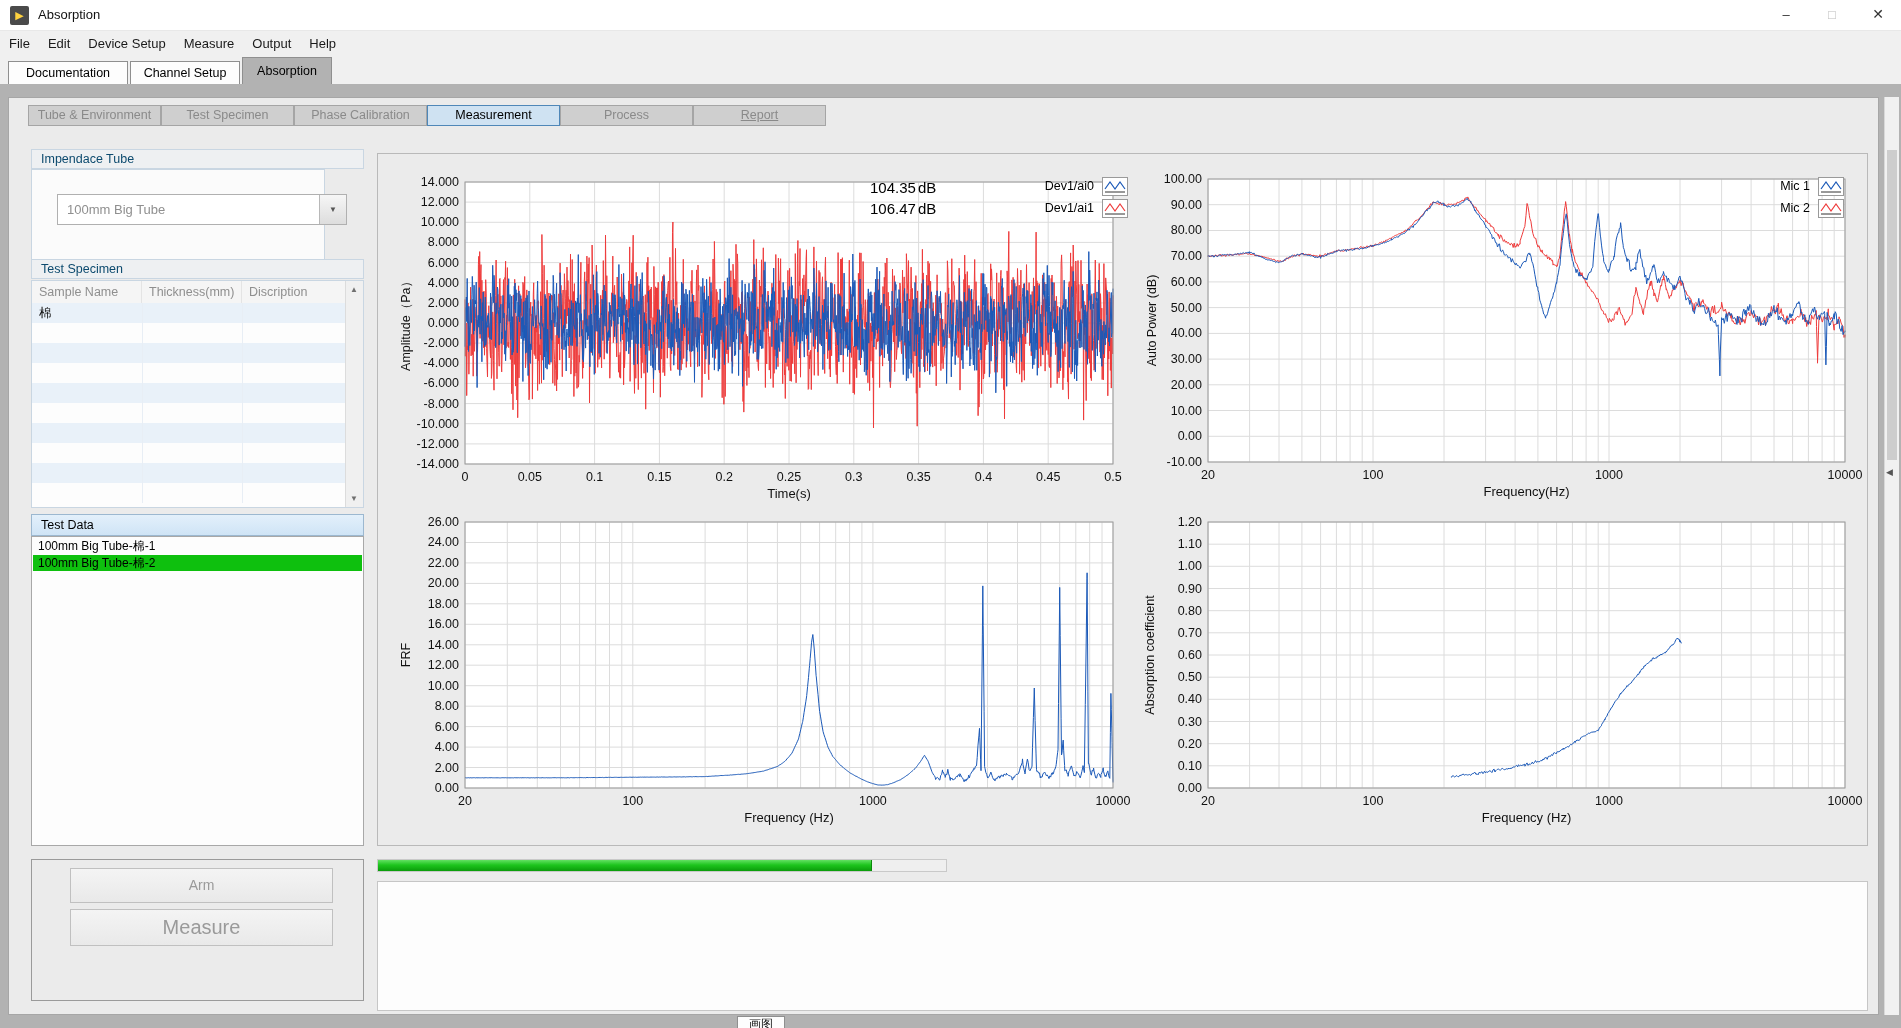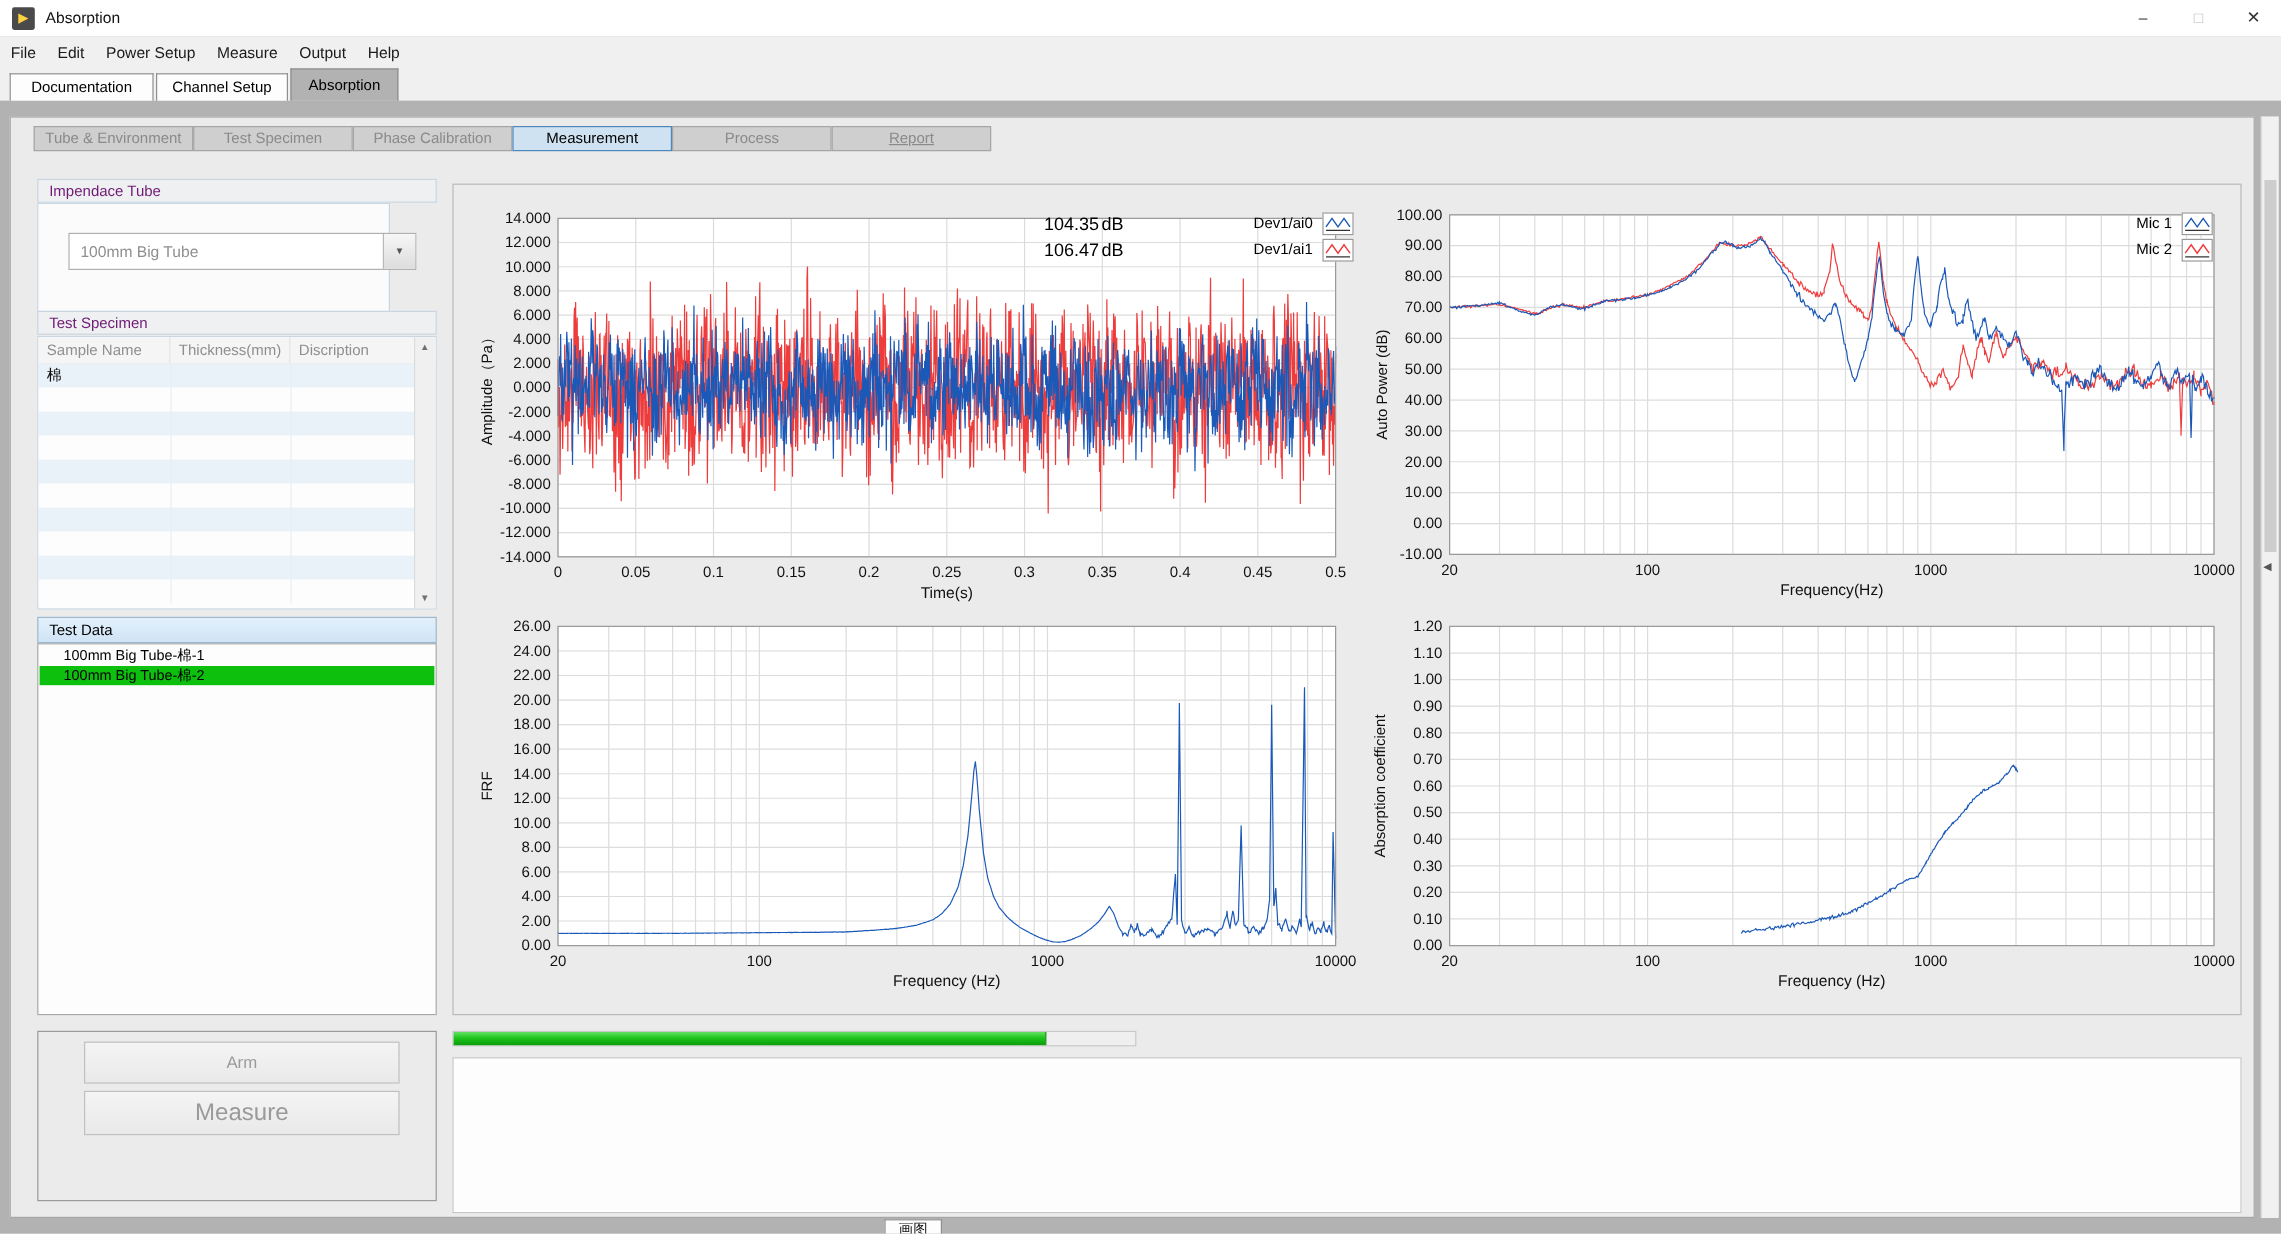--- a/index.html
+++ b/index.html
@@ -25,39 +25,39 @@
   .tab.active{background:#b2b2b2;border-color:#8f8f8f;top:1px;height:26px;line-height:26px;}
   #grayband{left:0;top:84px;width:1901px;height:13px;background:#b2b2b2;}
   
   #content{left:8px;top:97px;width:1871px;height:918px;background:#ebebeb;border:1px solid #a6a6a6;box-sizing:border-box;}
   
   .subtab{position:absolute;top:7px;height:21px;width:133px;background:#cfcfcf;border:1px solid #a5a5a5;
           box-sizing:border-box;font-size:12.5px;color:#8a8a8a;text-align:center;line-height:19px;}
   .subtab.active{background:#cfe2f2;border:1px solid #4f87b8;color:#000;}
   
   .sec-header{background:#eef0f2;border:1px solid #c9d6e2;box-sizing:border-box;font-size:12.5px;
-              color:#701a75;padding-left:9px;line-height:19px;}
+              color:#0c4a6e;padding-left:9px;line-height:19px;}
   #tube-box{left:22px;top:71px;width:294px;height:110px;background:#fbfbfb;border:1px solid #c9d6e2;box-sizing:border-box;}
   #tube-dd{left:47px;top:95px;width:290px;height:31px;background:#fff;border:1px solid #b0b0b0;box-sizing:border-box;}
   #tube-dd-label{left:9px;top:7px;font-size:13px;color:#8f8f8f;}
   #tube-dd-btn{right:0;top:0;width:26px;height:29px;background:linear-gradient(#f6f6f6,#dddddd);
                border-left:1px solid #b8b8b8;text-align:center;line-height:29px;font-size:8px;color:#555;}
   
   #spec-table{left:22px;top:182px;width:333px;height:228px;background:#fdfdfd;border:1px solid #c9d6e2;box-sizing:border-box;overflow:hidden;}
   .th-row{position:absolute;left:0;top:0;width:100%;height:22px;background:#f5f5f5;border-bottom:1px solid #e0e0e0;}
   .th{position:absolute;top:0;height:22px;font-size:12.5px;color:#8f8f8f;line-height:22px;padding-left:7px;box-sizing:border-box;border-right:1px solid #e4e4e4;}
   .tr{position:absolute;left:0;width:314px;height:20px;font-size:12.5px;color:#111;line-height:20px;}
   .tr .cell{padding-left:7px;}
   .tbl-scroll{position:absolute;right:0;top:0;width:17px;height:100%;background:#f0f0f0;border-left:1px solid #dcdcdc;}
   .tbl-arrow{position:absolute;left:0;width:16px;text-align:center;font-size:8px;color:#707070;}
   
   #testdata-header{background:linear-gradient(#e3f0fb,#cfe4f6);border:1px solid #9cb8d0;box-sizing:border-box;
                    font-size:12.5px;color:#000;padding-left:9px;line-height:20px;}
   #testdata-list{left:22px;top:438px;width:333px;height:310px;background:#fdfdfd;border:1px solid #a8a8a8;box-sizing:border-box;}
-  .td-item{height:16px;font-size:12px;color:#000;line-height:16px;padding-left:20px;margin:1px 1px 0 1px;}
+  .td-item{height:16px;font-size:12px;color:#000;line-height:16px;padding-left:5px;margin:1px 1px 0 1px;}
   .td-item.selected{background:#0ec00e;}
   
   #cmd-panel{left:22px;top:761px;width:333px;height:142px;background:#ebebeb;border:1px solid #9a9a9a;box-sizing:border-box;}
   .cmd-btn{position:absolute;left:38px;width:263px;background:linear-gradient(#f4f4f4,#e9e9e9);
            border:1px solid #c0c0c0;box-sizing:border-box;text-align:center;color:#9a9a9a;}
   .cmd-btn.enabled{border:1px solid #8a8a8a;color:#000;}
   
   #chart-panel{left:368px;top:55px;width:1491px;height:693px;background:#ebebeb;border:1px solid #b9b9b9;box-sizing:border-box;}
   svg text{font-family:"Liberation Sans","DejaVu Sans",sans-serif;}
   .legend{position:absolute;}
@@ -83,21 +83,21 @@
 <body>
 
 <div class="abs" id="titlebar">
   <div class="abs" id="appicon">▶</div>
   <div class="abs" id="apptitle">Absorption</div>
   <div class="abs winbtn" id="btn-min">–</div>
   <div class="abs winbtn" id="btn-max">□</div>
   <div class="abs winbtn" id="btn-close">✕</div>
 </div>
 
-<div class="abs" id="menubar"><div class="menu-item">File</div><div class="menu-item">Edit</div><div class="menu-item">Power Setup</div><div class="menu-item">Measure</div><div class="menu-item">Output</div><div class="menu-item">Help</div></div>
+<div class="abs" id="menubar"><div class="menu-item">File</div><div class="menu-item">Edit</div><div class="menu-item">Device Setup</div><div class="menu-item">Measure</div><div class="menu-item">Output</div><div class="menu-item">Help</div></div>
 
 <div class="abs" id="tabstrip">
     <div class="tab" style="left: 8px; width: 118px;">Documentation</div>
     <div class="tab" style="left: 130px; width: 108px;">Channel Setup</div>
     <div class="tab active" style="left: 242px; width: 88px;">Absorption</div>
   </div>
 <div class="abs" id="grayband"></div>
 
 <div class="abs" id="content">
 

